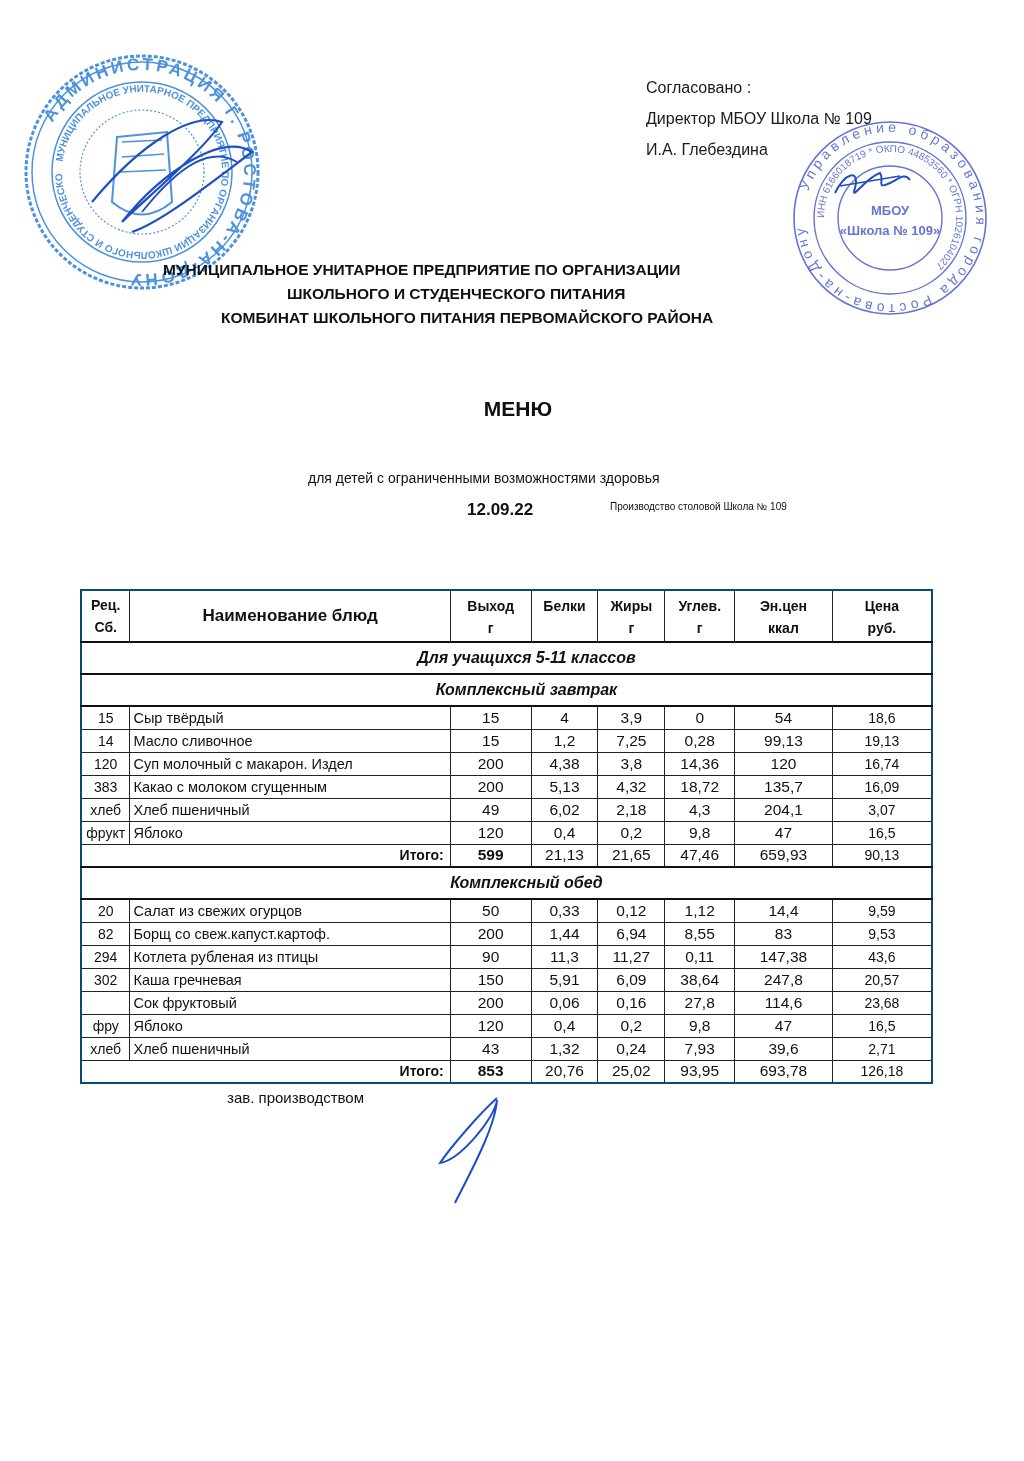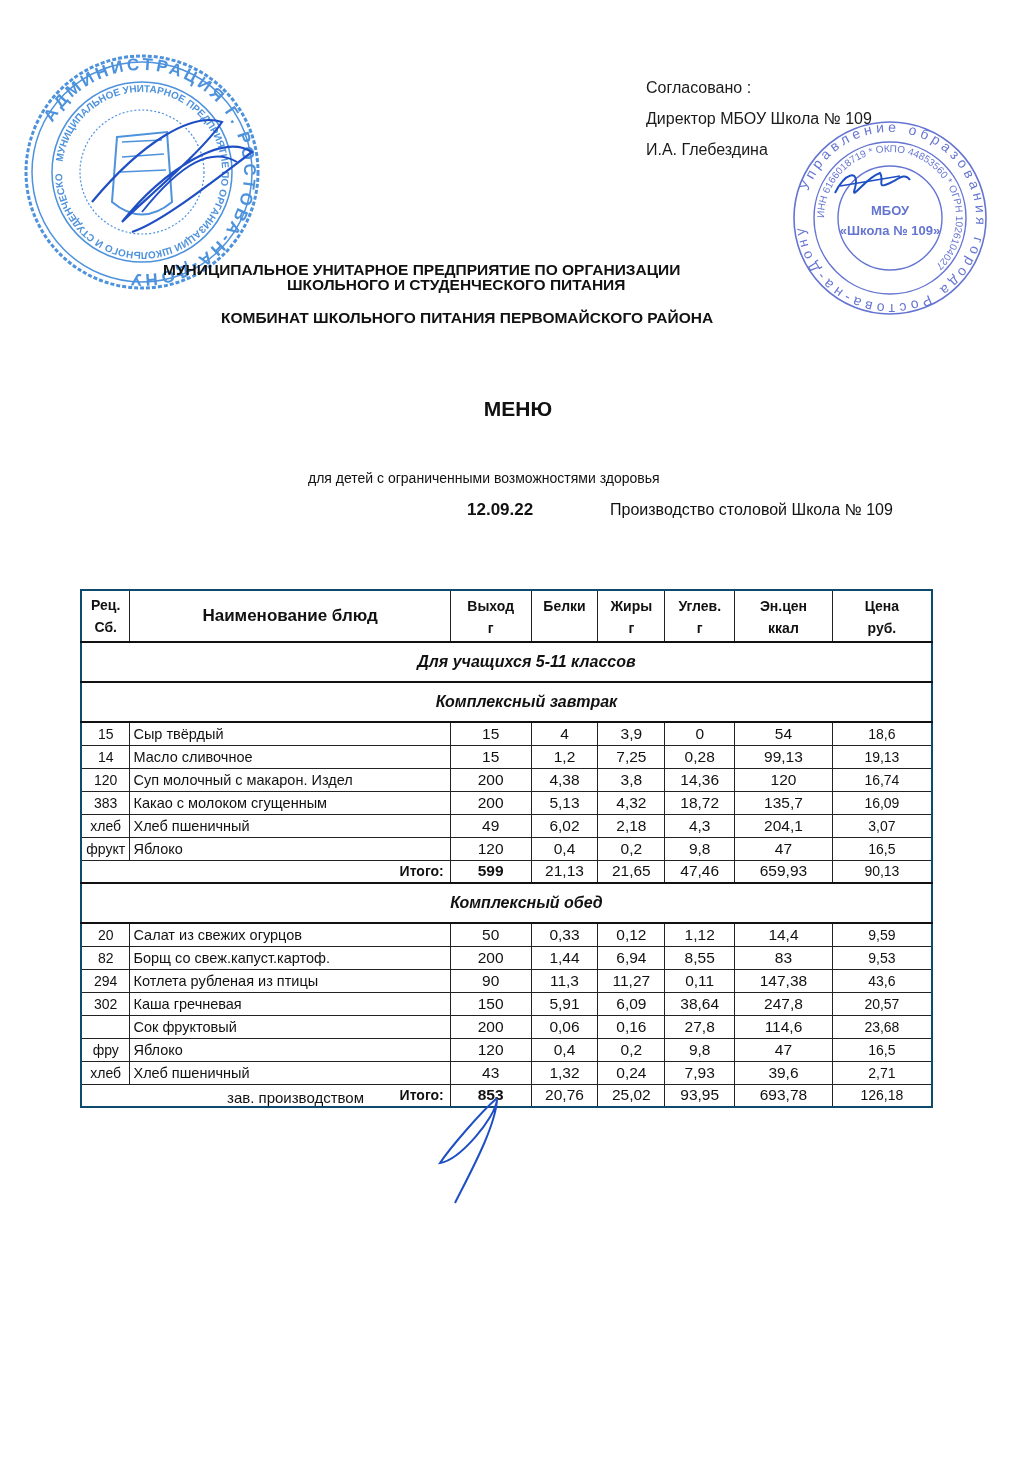--- a/index.html
+++ b/index.html
@@ -3,47 +3,47 @@
 <meta charset="utf-8">
 <style>
   * { box-sizing: border-box; margin: 0; padding: 0; }
   html, body { width: 1024px; height: 1461px; background: #ffffff; }
   body { position: relative; font-family: "Liberation Sans", sans-serif; color: #111; overflow: hidden; }
 
   .approval { position: absolute; left: 646px; top: 72px; font-size: 16px; line-height: 31px; color: #1a1a1a; }
 
   .org-header { position: absolute; top: 258px; left: 0; width: 1024px; font-weight: bold; font-size: 15.5px; line-height: 24px; color: #111; }
   .org-header .l1 { position: absolute; left: 163px; top: 0; white-space: nowrap; }
-  .org-header .l2 { position: absolute; left: 287px; top: 15px; white-space: nowrap; }
+  .org-header .l2 { position: absolute; left: 287px; top: 24px; white-space: nowrap; }
   .org-header .l3 { position: absolute; left: 221px; top: 48px; white-space: nowrap; }
 
   .title { position: absolute; top: 397px; left: 0; width: 1024px; text-align: center; font-weight: bold; font-size: 21px; padding-left: 12px; }
   .subtitle { position: absolute; top: 470px; left: 308px; font-weight: normal; font-size: 14px; white-space: nowrap; }
   .date { position: absolute; top: 500px; left: 467px; font-weight: bold; font-size: 17px; }
-  .production { position: absolute; top: 501px; left: 610px; font-size: 16px; white-space: nowrap; }
+  .production { position: absolute; top: 501px; left: 610px; font-size: 10px; white-space: nowrap; }
 
   table.menu { position: absolute; left: 80px; top: 589px; width: 853px; border-collapse: collapse; font-size: 14.5px; }
   table.menu td, table.menu th { border: 1px solid #222; padding: 0 3px; height: 23px; white-space: nowrap; }
   table.menu { border: 2px solid #0c4a6e; }
   table.menu th { font-weight: bold; font-size: 14px; height: 52px; vertical-align: middle; text-align: center; line-height: 22px; }
   table.menu th.name { font-size: 17px; }
   table.menu th.top { vertical-align: top; padding-top: 4px; }
   .col-rec { width: 49px; }
   .col-name { width: 321px; }
   .col-out { width: 81px; }
   .col-prot { width: 67px; }
   .col-fat { width: 67px; }
   .col-carb { width: 70px; }
   .col-energy { width: 98px; }
   .col-price { width: 100px; }
   td.rec { text-align: center; font-size: 14px; overflow: hidden; }
   td.name { text-align: left; padding-left: 4px; }
   td.num { text-align: center; font-size: 15.5px; }
   td.price { text-align: center; font-size: 14px; }
-  tr.section td { font-weight: bold; font-style: italic; font-size: 16px; text-align: center; height: 40px; border-top: 2px solid #111; border-bottom: 2px solid #111; }
+  tr.section td { font-weight: bold; font-style: italic; font-size: 16px; text-align: center; height: 32px; border-top: 2px solid #111; border-bottom: 2px solid #111; }
   tr.section td span { display: inline-block; padding-left: 40px; }
   tr.total td.label { text-align: right; font-weight: bold; font-size: 14px; padding-right: 6px; }
   tr.total td.bold { font-weight: bold; }
 
   .footer-sign { position: absolute; top: 1089px; left: 227px; font-size: 15px; }
 
   svg.overlay { position: absolute; pointer-events: none; }
 </style>
 </head>
 <body>

